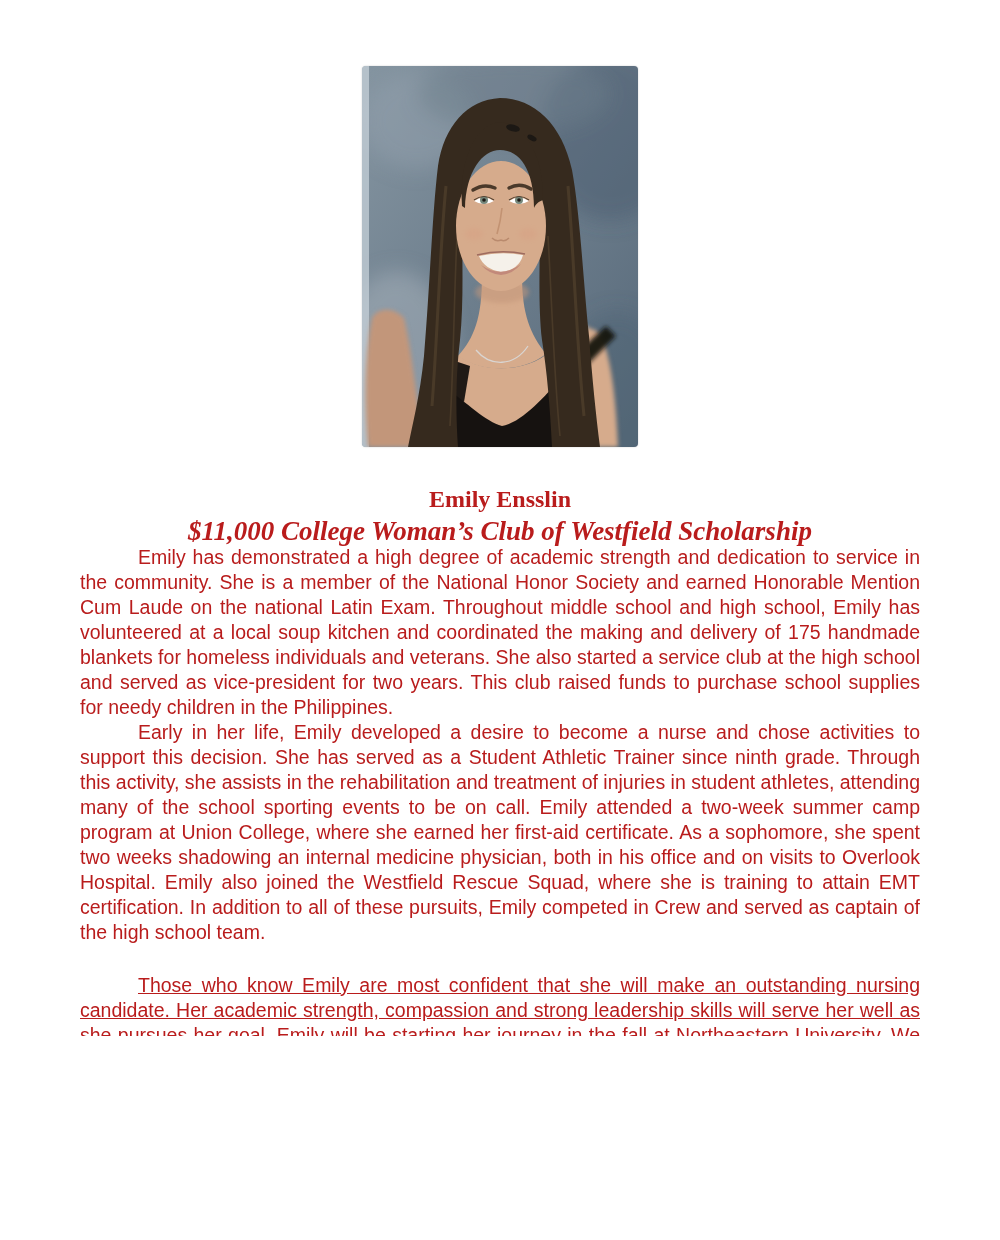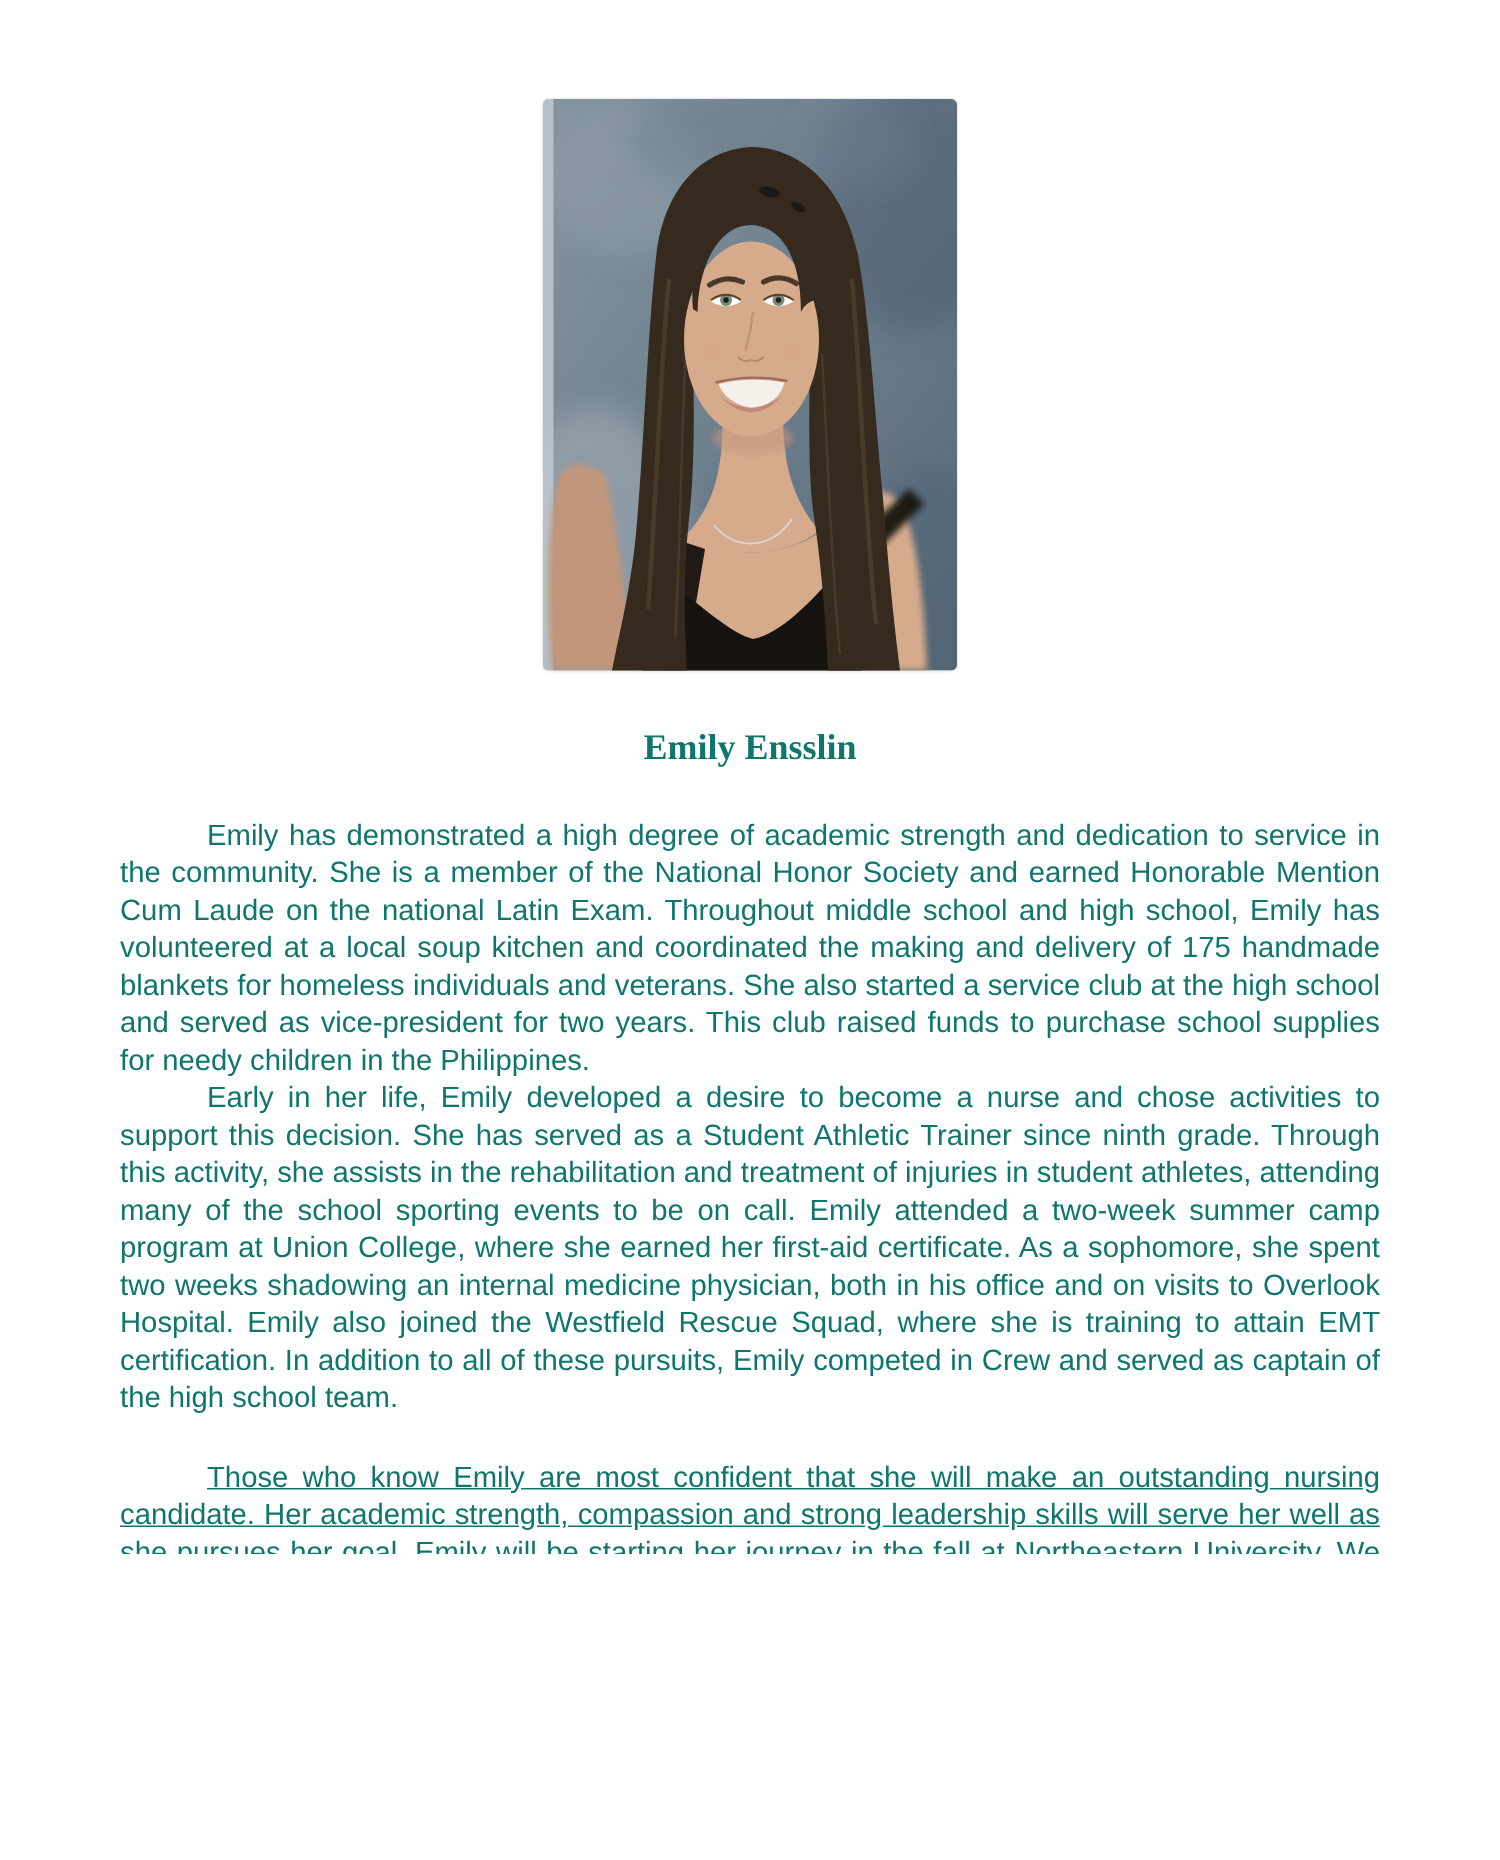--- a/index.html
+++ b/index.html
@@ -2,21 +2,21 @@
 <html><head>
 <meta charset="utf-8">
 <style>
   html,body { margin:0; padding:0; background:#ffffff; }
   .page {
     position:relative;
     width:1000px; height:1036px;
     background:#ffffff;
     overflow:hidden;
     font-family:"Liberation Sans", sans-serif;
-    color:#0f766e;
+    color:#b91c1c;
   }
   .photo-frame {
     position:absolute;
     left:362px; top:66px;
     width:276px; height:381px;
     border-radius:4px;
     overflow:hidden;
     box-shadow:0 0 2px rgba(0,0,0,0.2);
   }
   .photo-frame svg { display:block; width:100%; height:100%; }
@@ -135,20 +135,21 @@
         <ellipse cx="166" cy="168" rx="9" ry="6" fill="#d89b80" opacity="0.3" filter="url(#soft3)"></ellipse>
         <path d="M117 190 Q 139 185 161 189 Q 157 204 139 206 Q 122 203 117 190 Z" fill="#f5f1ea"></path>
         <path d="M115 189 Q 139 183 163 188" fill="none" stroke="#9e6b5f" stroke-width="1.6"></path>
         <path d="M119 199 Q 139 213 159 198 Q 151 208 139 209 Q 127 208 119 199 Z" fill="#c08578" opacity="0.9"></path>
       </g>
     </svg>
   </div>
 
   <div class="headings">
     <h1 class="name-heading">Emily Ensslin</h1>
+    <h2 class="scholarship-heading">$11,000 College Woman’s Club of Westfield Scholarship</h2>
   </div>
 
   <div class="bodytext">
     <p>Emily has demonstrated a high degree of academic strength and dedication to service in the community. She is a member of the National Honor Society and earned Honorable Mention Cum Laude on the national Latin Exam. Throughout middle school and high school, Emily has volunteered at a local soup kitchen and coordinated the making and delivery of 175 handmade blankets for homeless individuals and veterans. She also started a service club at the high school and served as vice-president for two years. This club raised funds to purchase school supplies for needy children in the Philippines.</p>
     <p>Early in her life, Emily developed a desire to become a nurse and chose activities to support this decision. She has served as a Student Athletic Trainer since ninth grade. Through this activity, she assists in the rehabilitation and treatment of injuries in student athletes, attending many of the school sporting events to be on call. Emily attended a two-week summer camp program at Union College, where she earned her first-aid certificate. As a sophomore, she spent two weeks shadowing an internal medicine physician, both in his office and on visits to Overlook Hospital. Emily also joined the Westfield Rescue Squad, where she is training to attain EMT certification. In addition to all of these pursuits, Emily competed in Crew and served as captain of the high school team.</p>
     <p class="after-break">Those who know Emily are most confident that she will make an outstanding nursing candidate. Her academic strength, compassion and strong leadership skills will serve her well as she pursues her goal. Emily will be starting her journey in the fall at Northeastern University. We of the College Woman’s Club look forward to following her in this most assuredly successful venture.</p>
   </div>
 
 </div>
 

